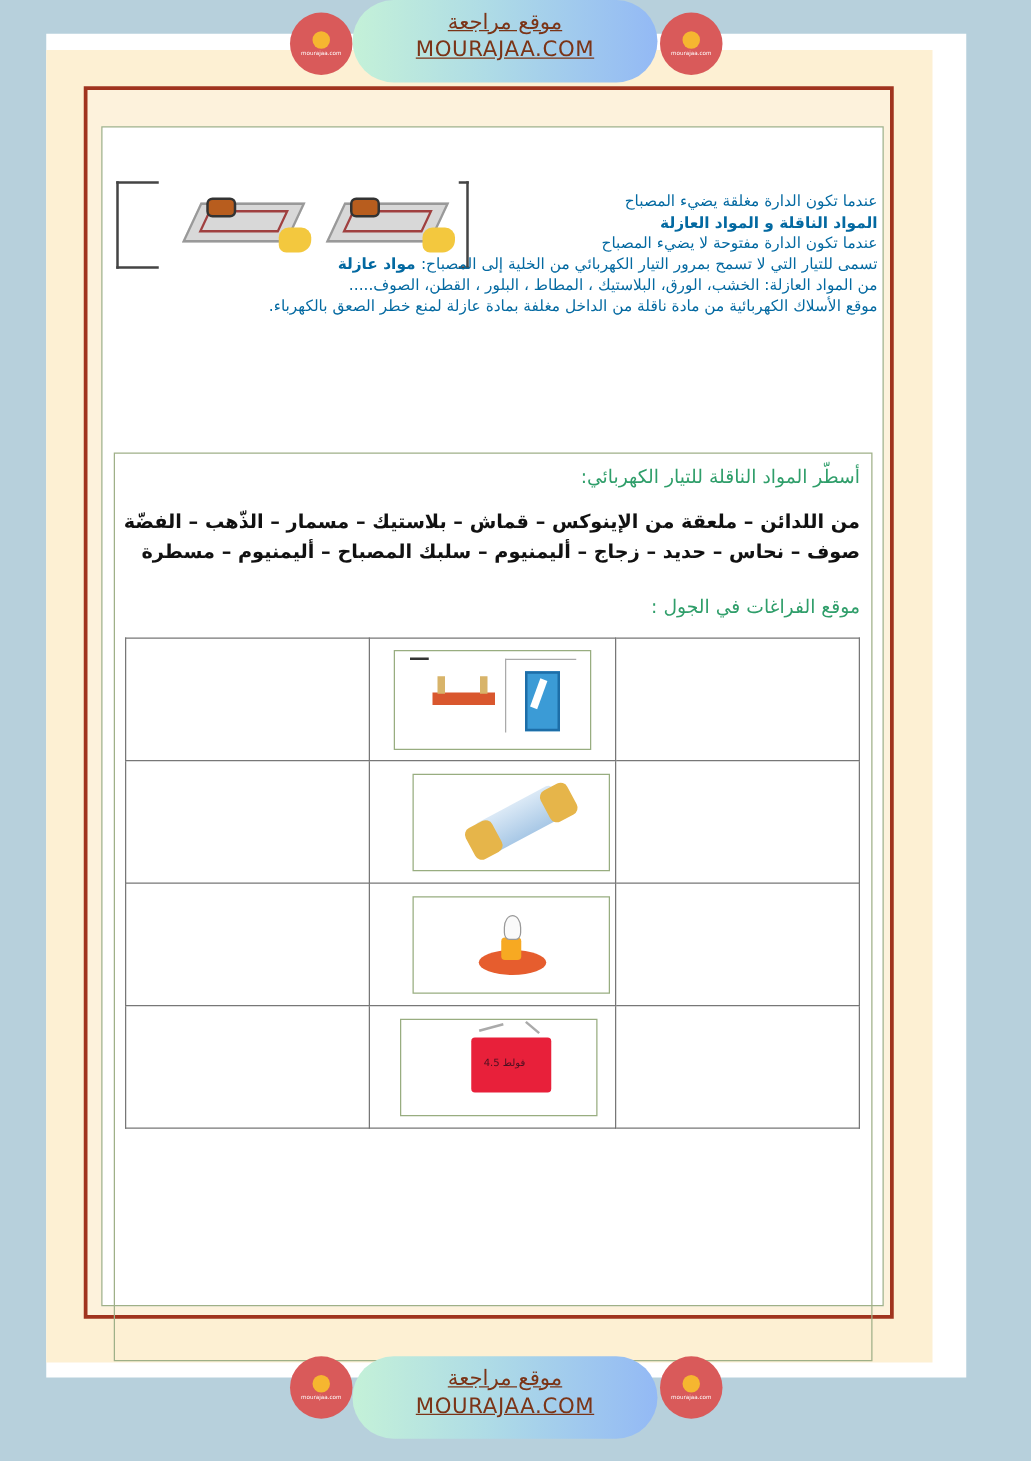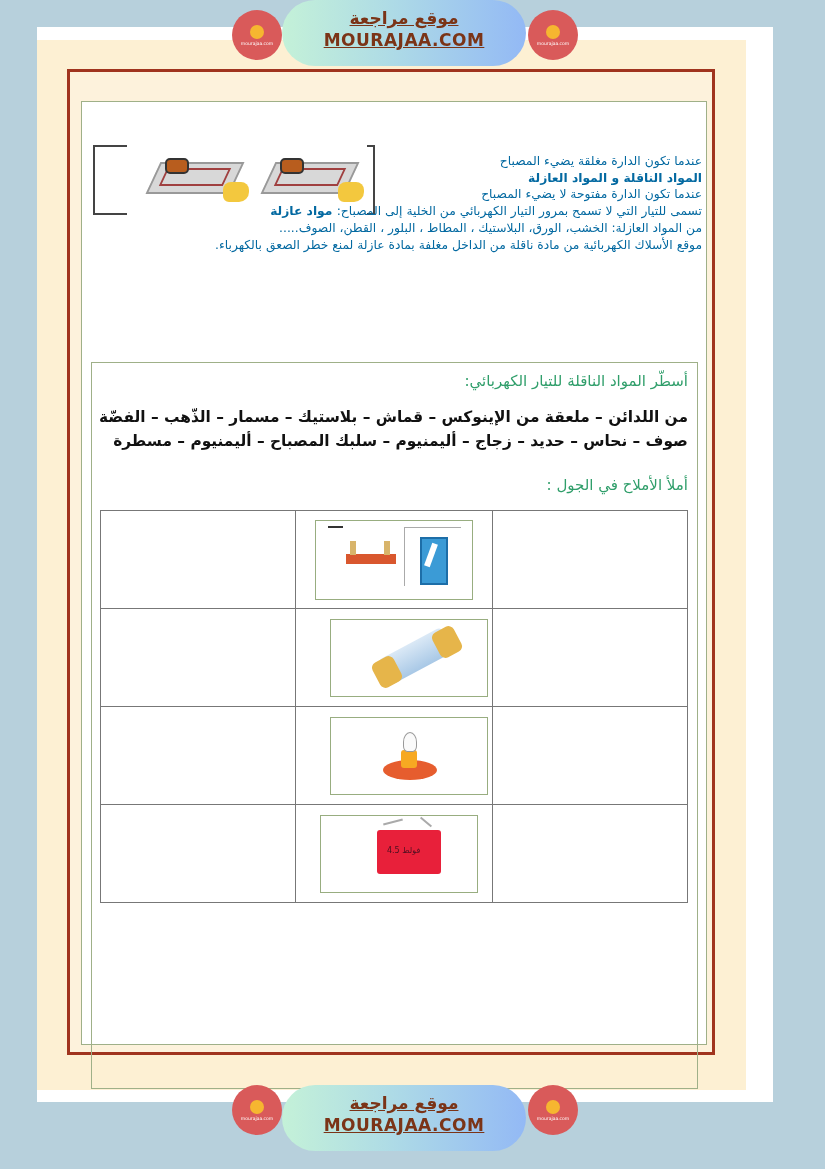--- a/index.html
+++ b/index.html
@@ -9,21 +9,21 @@
     font-family:"DejaVu Sans", sans-serif;
   }
   .page-white { position:absolute; left:37px; top:27px; width:736px; height:1075px; background:#ffffff; }
   .page-cream { position:absolute; left:37px; top:40px; width:709px; height:1050px; background:#fdf0d3; }
   .frame-red { position:absolute; left:67px; top:69px; width:648px; height:986px; border:3px solid #a0341e; box-sizing:border-box; background:#fdf2dc; }
   .frame-green { position:absolute; left:81px; top:101px; width:626px; height:944px; border:1px solid #9fb088; background:#ffffff; box-sizing:border-box; }
 
   .header-banner, .footer-banner {
     position:absolute; left:282px; width:244px; height:66px; border-radius:33px;
     background:linear-gradient(90deg,#c4f1d8 0%,#aedbe6 45%,#93b9f5 100%);
-    text-align:center; color:#7b3417; font-weight:bold;
+    text-align:center; color:#7b3417; font-weight:normal;
   }
   .header-banner { top:0; }
   .footer-banner { top:1085px; }
   .banner-ar { display:block; font-size:17px; margin-top:8px; text-decoration:underline; direction:rtl; }
   .banner-en { display:block; font-size:17px; margin-top:2px; text-decoration:underline; letter-spacing:0.5px; }
 
   .badge {
     position:absolute; width:50px; height:50px; border-radius:50%; background:#d95a5a;
     display:flex; flex-direction:column; align-items:center; justify-content:center;
   }
@@ -127,21 +127,21 @@
   <div class="line">من المواد العازلة: الخشب، الورق، البلاستيك ، المطاط ، البلور ، القطن، الصوف.....</div>
   <div class="line">موقع الأسلاك الكهربائية من مادة ناقلة من الداخل مغلفة بمادة عازلة لمنع خطر الصعق بالكهرباء.</div>
 </div>
 
 <div class="section2">
   <div class="s2-title">أسطّر المواد الناقلة للتيار الكهربائي:</div>
   <div class="s2-words">
     <div>من اللدائن – ملعقة من الإينوكس – قماش – بلاستيك – مسمار – الذّهب – الفضّة</div>
     <div>صوف – نحاس – حديد – زجاج – أليمنيوم – سلبك المصباح – أليمنيوم – مسطرة</div>
   </div>
-  <div class="s2-fill">أملأ الأملاح في الجول :</div>
+  <div class="s2-fill">موقع الفراغات في الجول :</div>
 </div>
 
 <table class="table">
   <tbody>
       <tr>
     <td class="c1"></td>
     <td class="c2">
       <div class="img-frame switch-frame">
         <div class="dash"></div>
         <div class="bar-base"></div>

